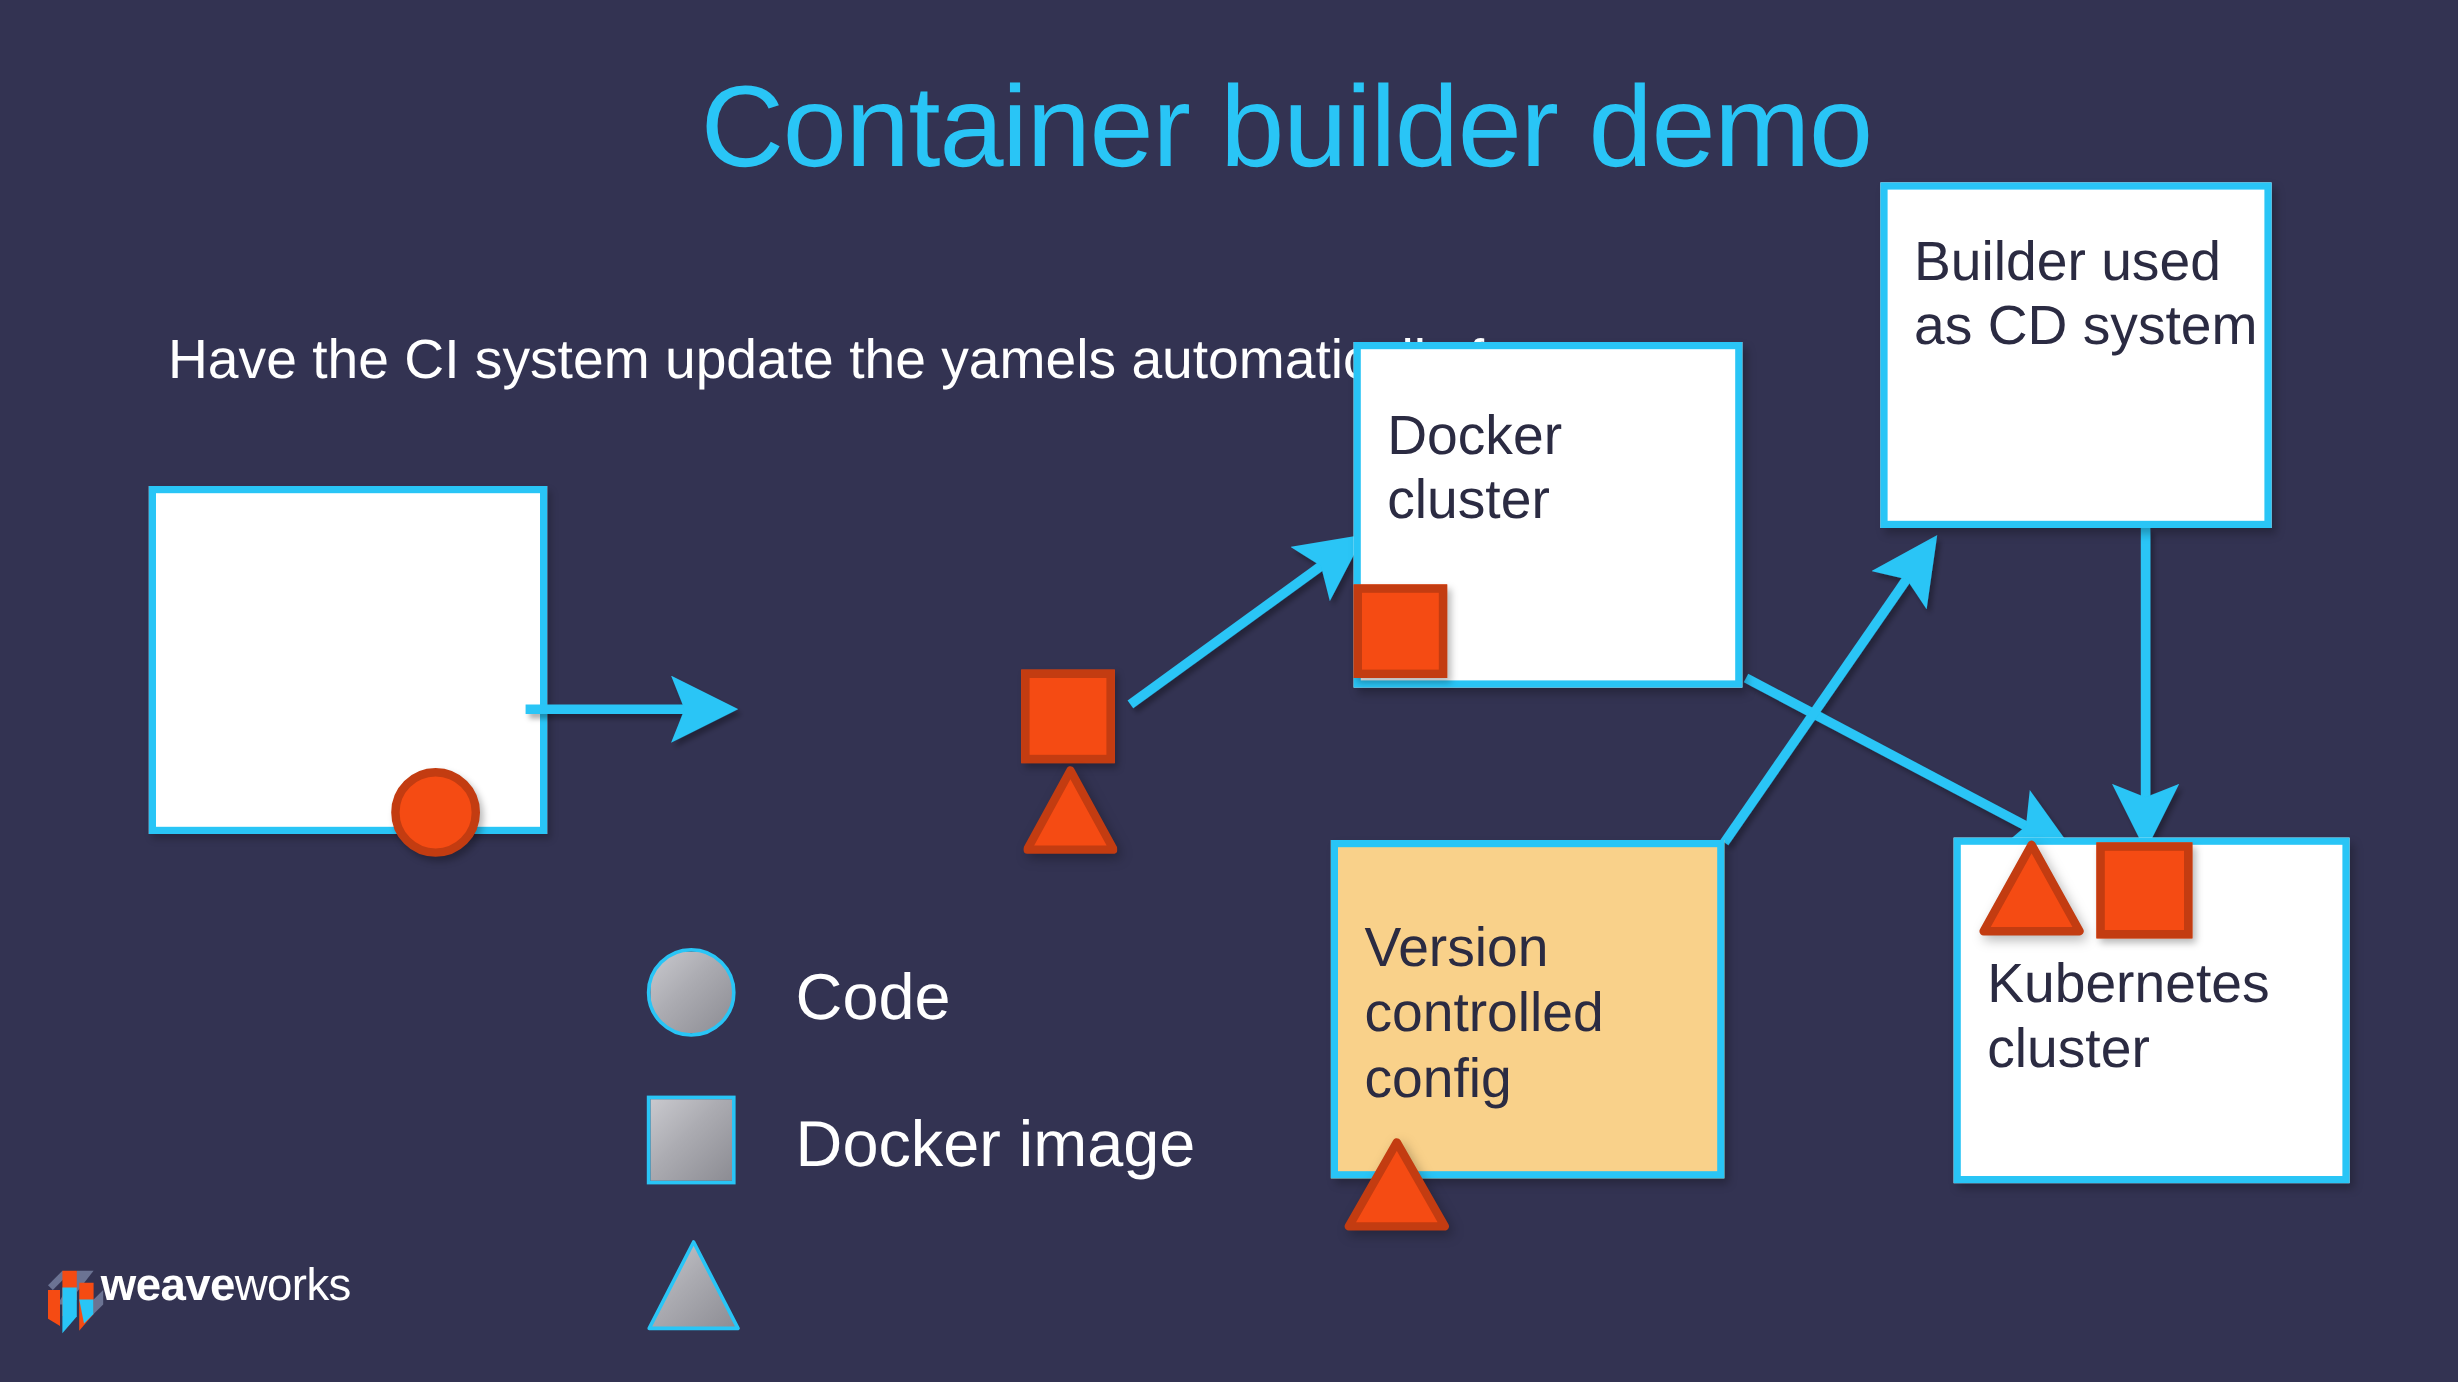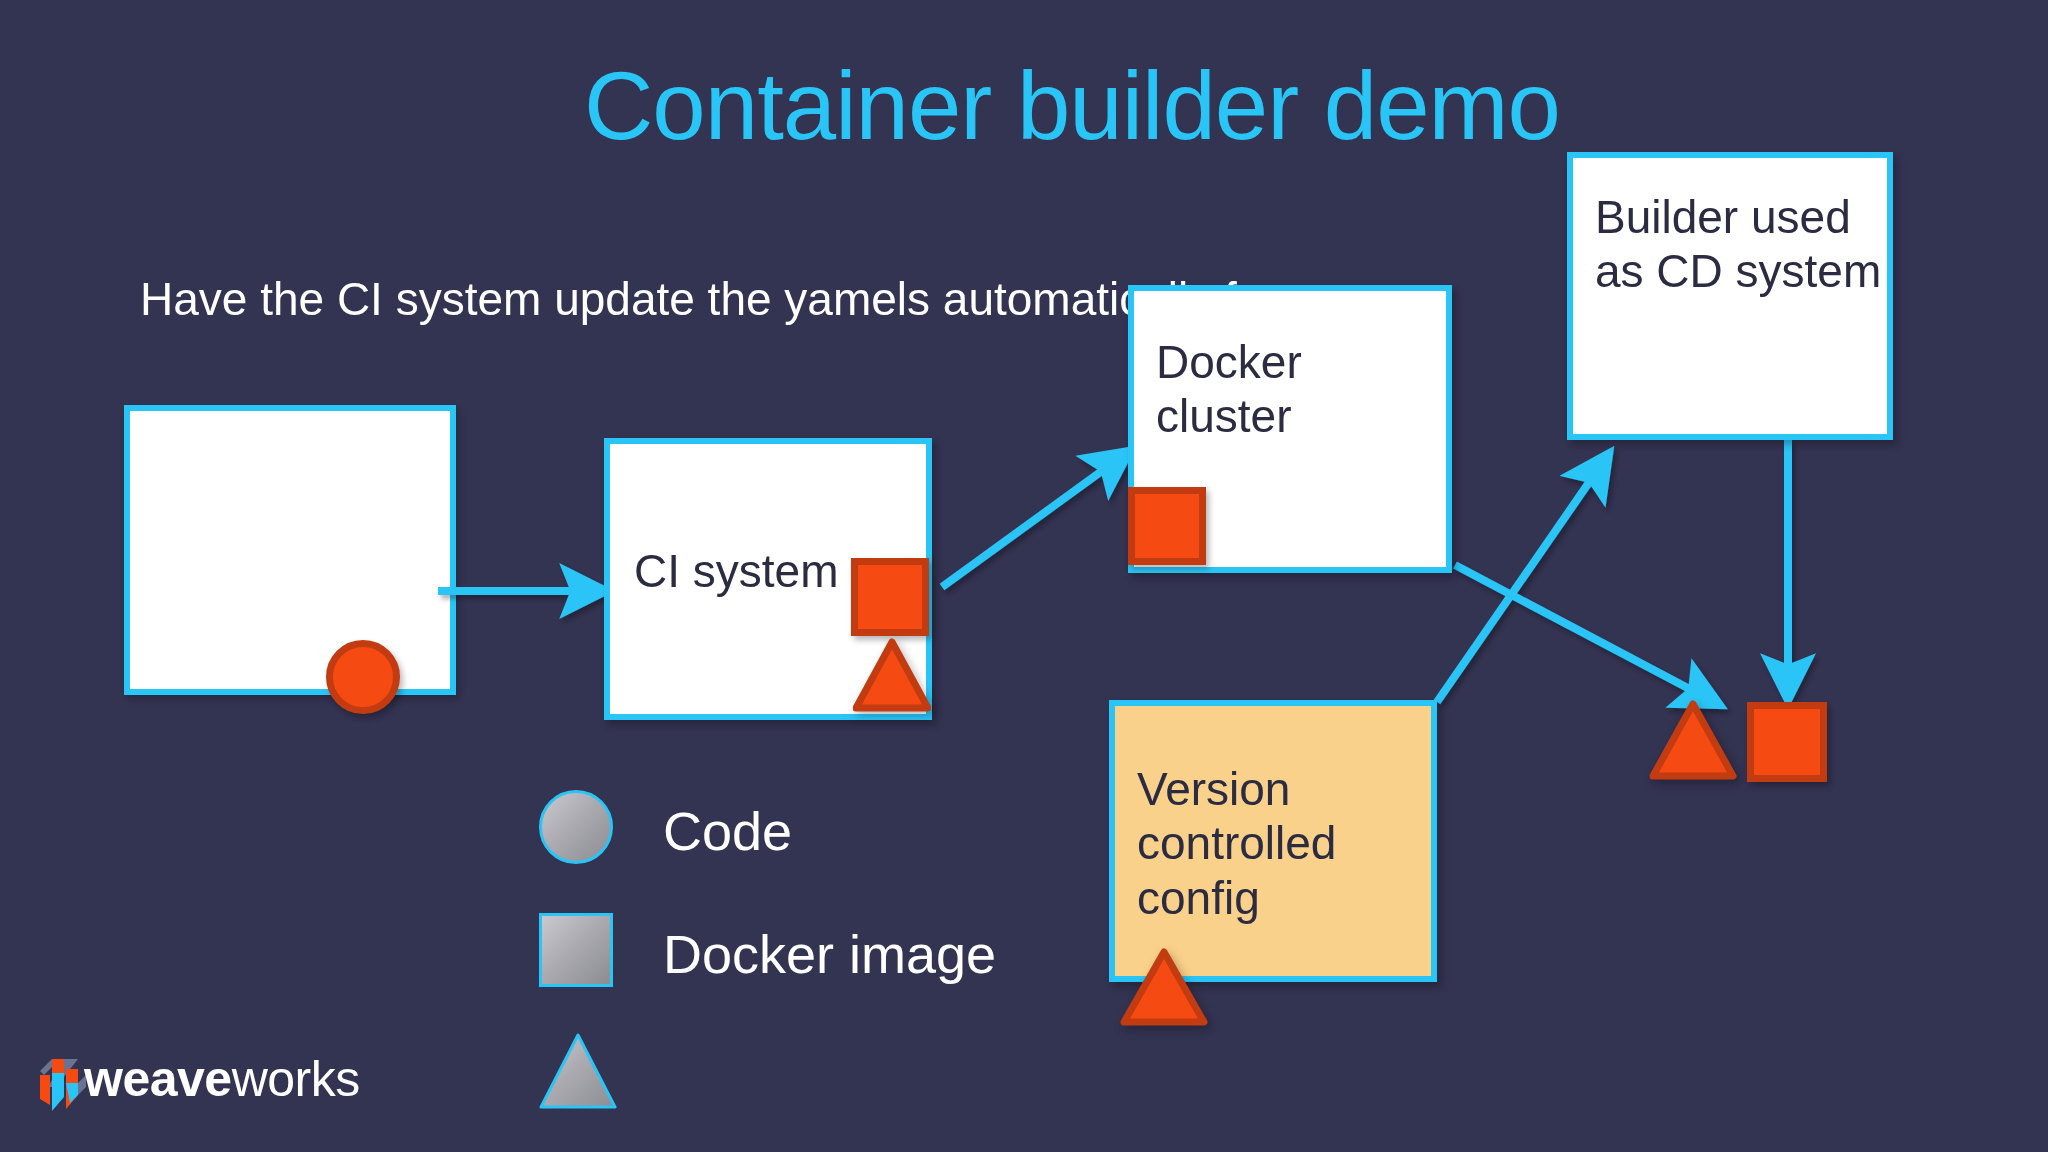--- a/index.html
+++ b/index.html
@@ -101,21 +101,21 @@
     width:74px;height:74px;
     background:linear-gradient(135deg,#C9C9CE 0%,#ABABB1 45%,#8C8C93 100%);
     border:3px solid #29C5F6;
     box-sizing:border-box;
   }
 
   
   #logo{position:absolute;left:34px;top:1053px;z-index:9;}
   .logo-text{
     position:absolute;left:84px;top:1050px;
-    font-size:50px;color:#FFFFFF;white-space:nowrap;
+    font-size:38px;color:#FFFFFF;white-space:nowrap;
     letter-spacing:-0.5px;
     z-index:9;
   }
   .logo-text .b{font-weight:700;}
   .logo-text .r{font-weight:400;}
 </style>
 </head>
 <body>
 
 <div id="slide">
@@ -144,23 +144,20 @@
       <line x1="1437" y1="702" x2="1608" y2="455"></line>
 
       <line x1="1788" y1="440" x2="1788" y2="698"></line>
     </g>
   </svg>
 
   <div class="node ghost" style="left:124px;top:405px;width:332px;height:290px;"></div>
 
   <div class="circ" style="left:326px;top:640px;width:74px;height:74px;"></div>
 
-  <div class="node" style="left:604px;top:438px;width:328px;height:282px;">
-    <div class="label" style="left:24px;top:100px;width:280px;">CI system</div>
-  </div>
   <div class="sq" style="left:851px;top:558px;width:78px;height:78px;"></div>
   <svg class="tri" style="left:853px;top:638px;width:78px;height:74px;" viewBox="0 0 78 74">
     <polygon points="39,4 75,70 3,70" fill="#F54B13" stroke="#C33C11" stroke-width="7" stroke-linejoin="round"></polygon>
   </svg>
 
   <div class="node" style="left:1128px;top:285px;width:324px;height:288px;">
     <div class="label" style="left:22px;top:44px;width:270px;">Docker cluster</div>
   </div>
   <div class="sq" style="left:1128px;top:487px;width:78px;height:78px;"></div>
 
@@ -168,20 +165,23 @@
     <div class="label" style="left:22px;top:56px;width:260px;">Version controlled config</div>
   </div>
 
   <div class="node" style="left:1567px;top:152px;width:326px;height:288px;">
     <div class="label" style="left:22px;top:32px;width:290px;">Builder used as CD system</div>
   </div>
   <svg class="tri" style="left:1120px;top:948px;width:88px;height:78px;" viewBox="0 0 88 78">
     <polygon points="44,4 84,74 4,74" fill="#F54B13" stroke="#C33C11" stroke-width="7" stroke-linejoin="round"></polygon>
   </svg>
 
+  <div class="node" style="left:1628px;top:698px;width:330px;height:288px;">
+    <div class="label" style="left:22px;top:88px;width:280px;">Kubernetes cluster</div>
+  </div>
   <svg class="tri" style="left:1649px;top:700px;width:88px;height:80px;" viewBox="0 0 88 80">
     <polygon points="44,4 84,76 4,76" fill="#F54B13" stroke="#C33C11" stroke-width="7" stroke-linejoin="round"></polygon>
   </svg>
   <div class="sq" style="left:1747px;top:702px;width:80px;height:80px;"></div>
 
   <div class="lg-circle" style="left:539px;top:790px;"></div>
   <div class="legend-text" style="left:663px;top:800px;">Code</div>
 
   <div class="lg-square" style="left:539px;top:913px;"></div>
   <div class="legend-text" style="left:663px;top:923px;">Docker image</div>

